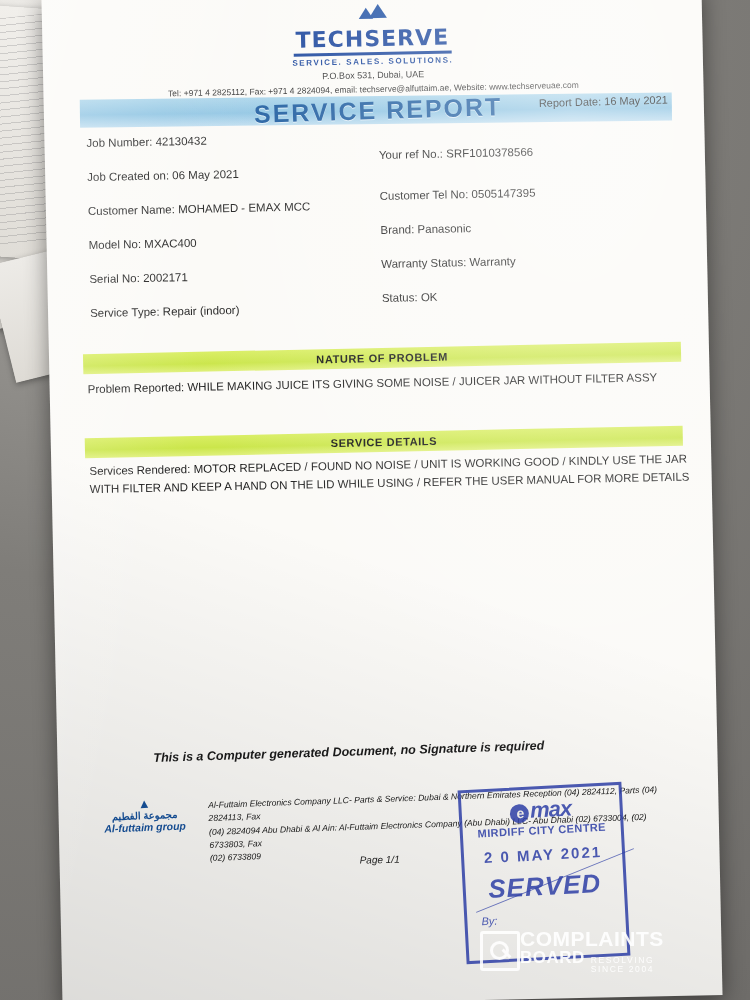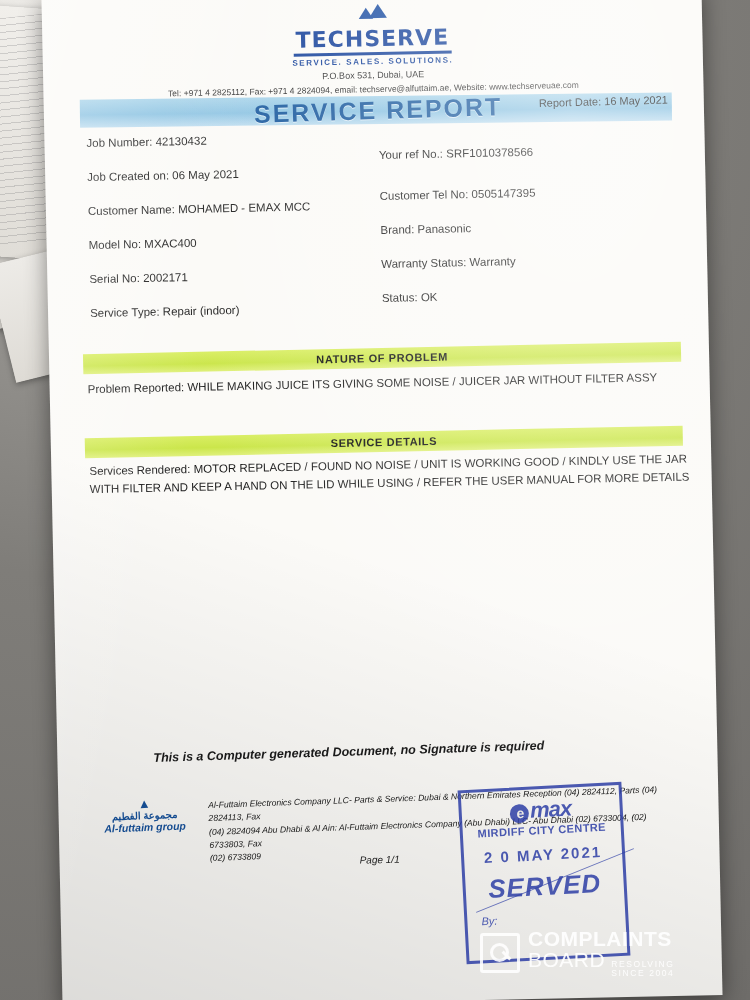--- a/index.html
+++ b/index.html
@@ -336,21 +336,20 @@
     transform: rotate(-22deg);
   }
 
   
   .watermark {
     position: absolute;
     left: 480px;
     top: 928px;
     display: flex;
     align-items: center;
-    gap: 8px;
     opacity: .92;
     justify-content: space-between;
   }
   .wm-icon {
     width: 34px; height: 34px;
     border: 3px solid #ffffff;
     border-radius: 3px;
     position: relative;
     opacity: .95;
   }
@@ -365,21 +364,21 @@
   .wm-icon::after {
     content: "";
     position: absolute;
     left: 18px; top: 18px;
     width: 11px; height: 3px;
     background: #ffffff;
     transform: rotate(45deg);
   }
   .wm-text { color: #ffffff; line-height: 1.0; }
   .wm-l1 { font-size: 21px; font-weight: bold; letter-spacing: .5px; }
-  .wm-l2 { font-size: 21px; font-weight: normal; letter-spacing: .5px; }
+  .wm-l2 { font-size: 17px; font-weight: bold; letter-spacing: .5px; }
   .wm-sub { font-size: 8.5px; letter-spacing: 1.6px; }
   .wm-row { display: flex; align-items: baseline; gap: 6px; }
 </style>
 </head>
 <body>
 
 <div id="page">
 
   <div class="backdrop"></div>
 

